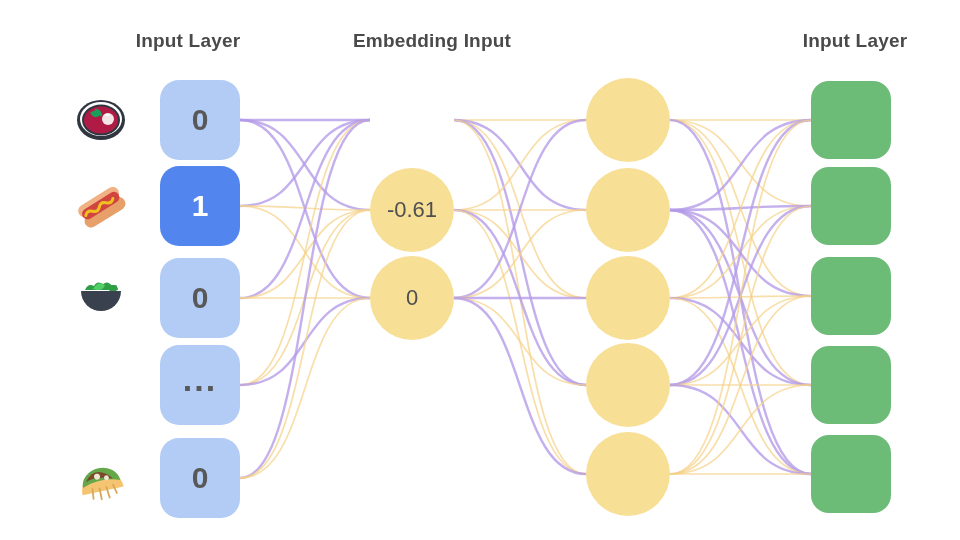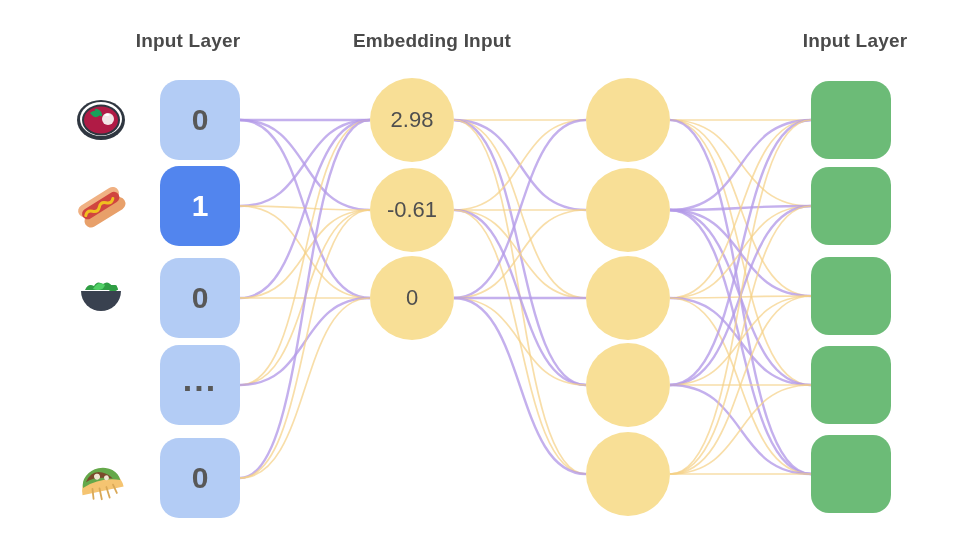--- a/index.html
+++ b/index.html
@@ -218,23 +218,20 @@
   <div class="input-box dim" style="left:200px; top:298px;">
     <span>0</span>
   </div>
   <div class="input-box ell" style="left:200px; top:385px;">
     <span>...</span>
   </div>
   <div class="input-box dim" style="left:200px; top:478px;">
     <span>0</span>
   </div>
 
-  <div class="neuron" style="left:412px; top:120px;">
-    <span>2.98</span>
-  </div>
   <div class="neuron" style="left:412px; top:210px;">
     <span>-0.61</span>
   </div>
   <div class="neuron" style="left:412px; top:298px;">
     <span>0</span>
   </div>
 
   <div class="neuron" style="left:628px; top:120px;"></div>
   <div class="neuron" style="left:628px; top:210px;"></div>
   <div class="neuron" style="left:628px; top:298px;"></div>

